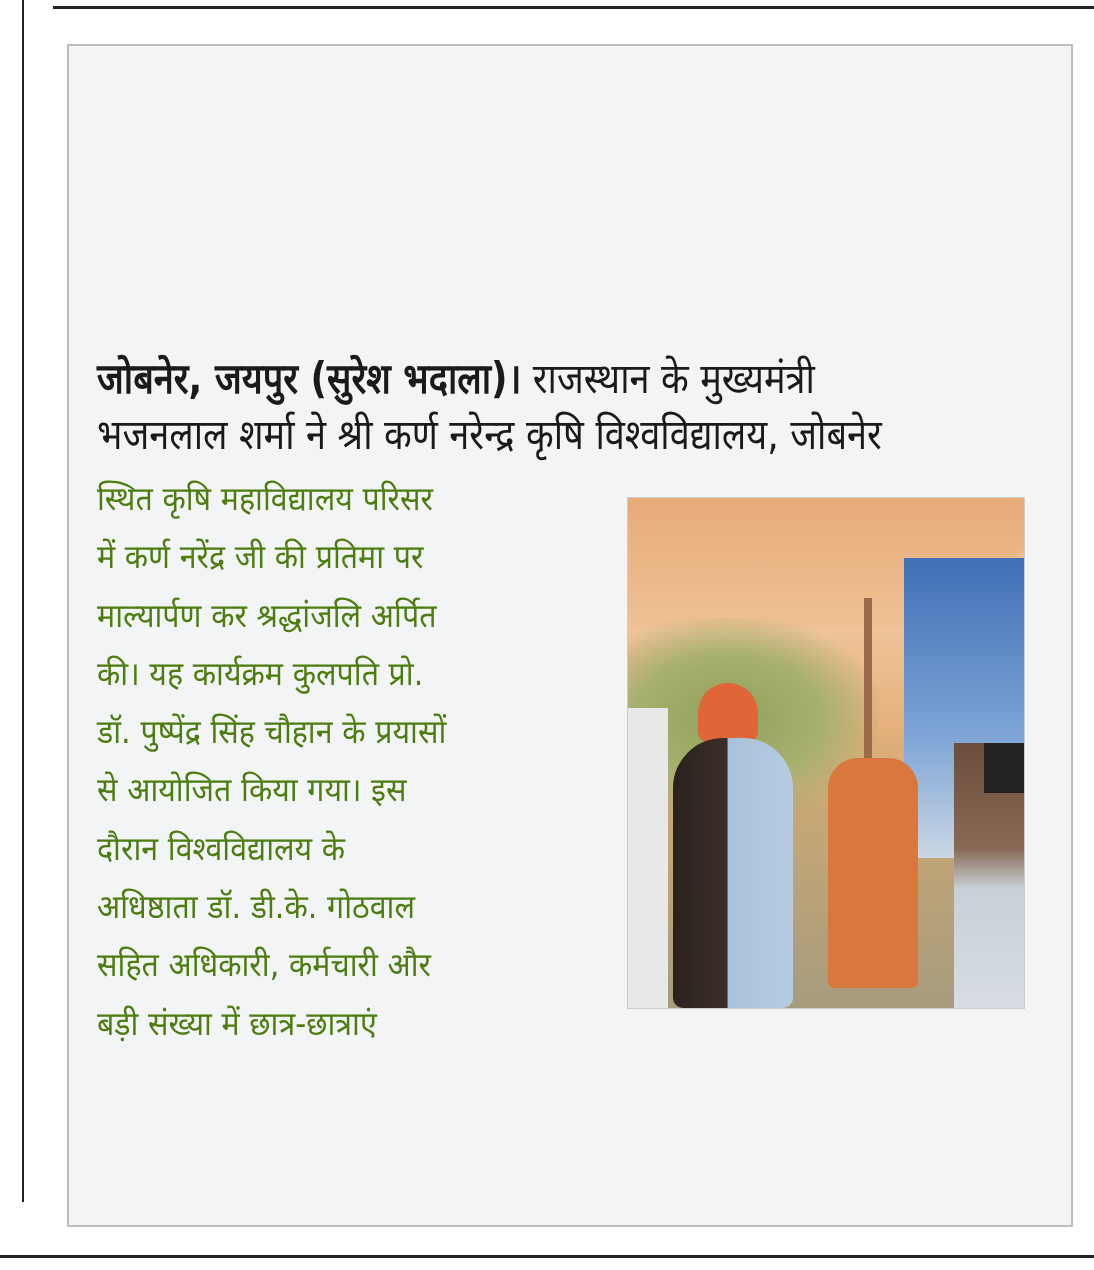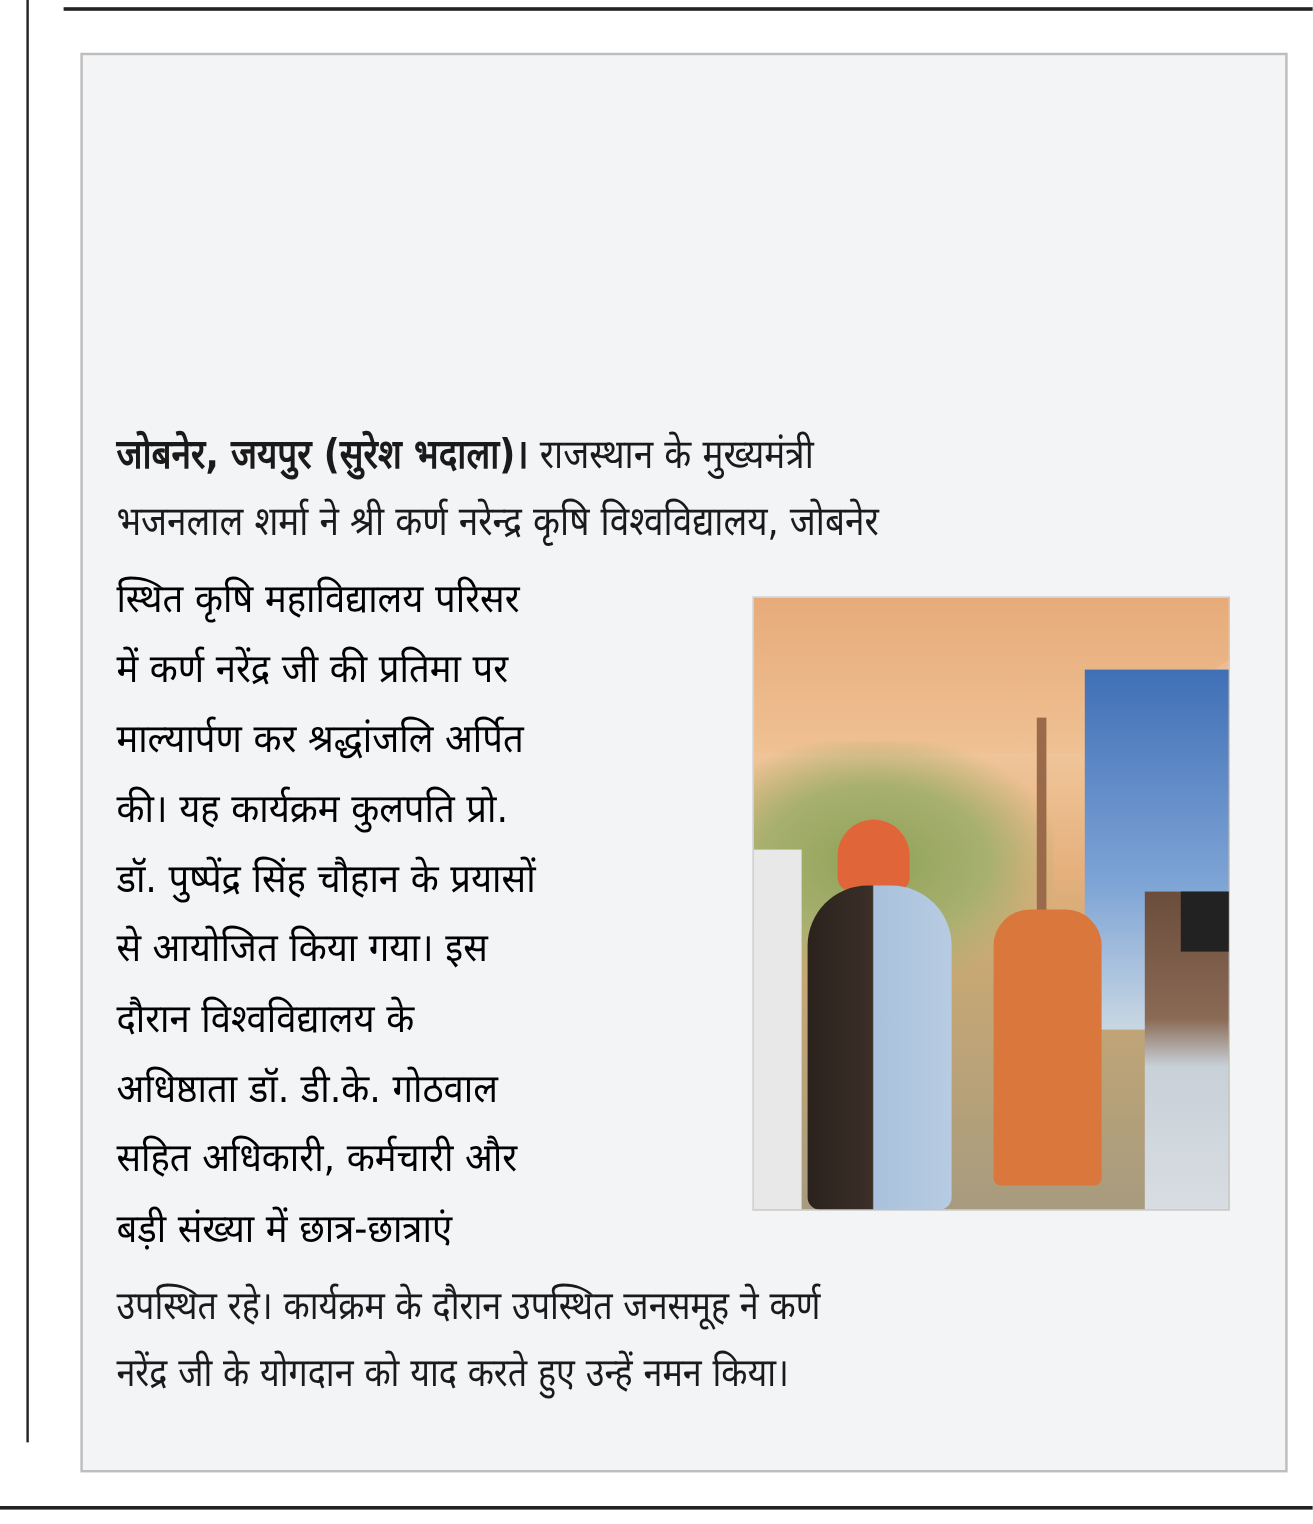--- a/index.html
+++ b/index.html
@@ -20,28 +20,28 @@
   .headline {
     position:absolute; left:28px; top:42px; width:960px;
     font-family:"DejaVu Sans", sans-serif; font-weight:bold;
     font-size:55px; line-height:95px; letter-spacing:-1px;
     color:#111;
   }
   .headline div { white-space:nowrap; transform:scaleX(0.98); transform-origin:left; }
 
   .intro {
     position:absolute; left:28px; top:305px; width:955px;
-    font-size:34px; line-height:56px; white-space:nowrap; color:#1a1a1a;
+    font-size:42px; line-height:56px; white-space:nowrap; color:#1a1a1a;
   }
   .intro .dateline { font-weight:bold; }
   .intro div { transform:scaleX(0.86); transform-origin:left; }
 
   .col {
     position:absolute; left:28px; top:424px; width:505px;
-    font-size:33px; line-height:58.3px; color:#000000;
+    font-size:33px; line-height:58.3px; color:#4d7c0f;
   }
   .col div { white-space:nowrap; display:flex; justify-content:space-between; transform:scaleX(0.92); transform-origin:left; width:548px; }
   .col div span { display:inline-block; }
 
   .outro {
     position:absolute; left:28px; top:1014px; width:955px;
     font-size:33px; line-height:56px; white-space:nowrap;
   }
   .outro div { transform:scaleX(0.86); transform-origin:left; }
 
@@ -116,19 +116,15 @@
     <div class="trees"></div>
     <div class="pillar"></div>
     <div class="statue"></div>
     <div class="left-person"></div>
     <div class="man"></div>
     <div class="girl"></div>
     <div class="right-person"></div>
     <div class="camera"></div>
   </div>
 
-  <div class="outro">
-    <div>उपस्थित रहे। कार्यक्रम के दौरान उपस्थित जनसमूह ने कर्ण</div>
-    <div>नरेंद्र जी के योगदान को याद करते हुए उन्हें नमन किया।</div>
-  </div>
 </div>
 
 <div class="rule-bottom"></div>
 
 </body></html>

